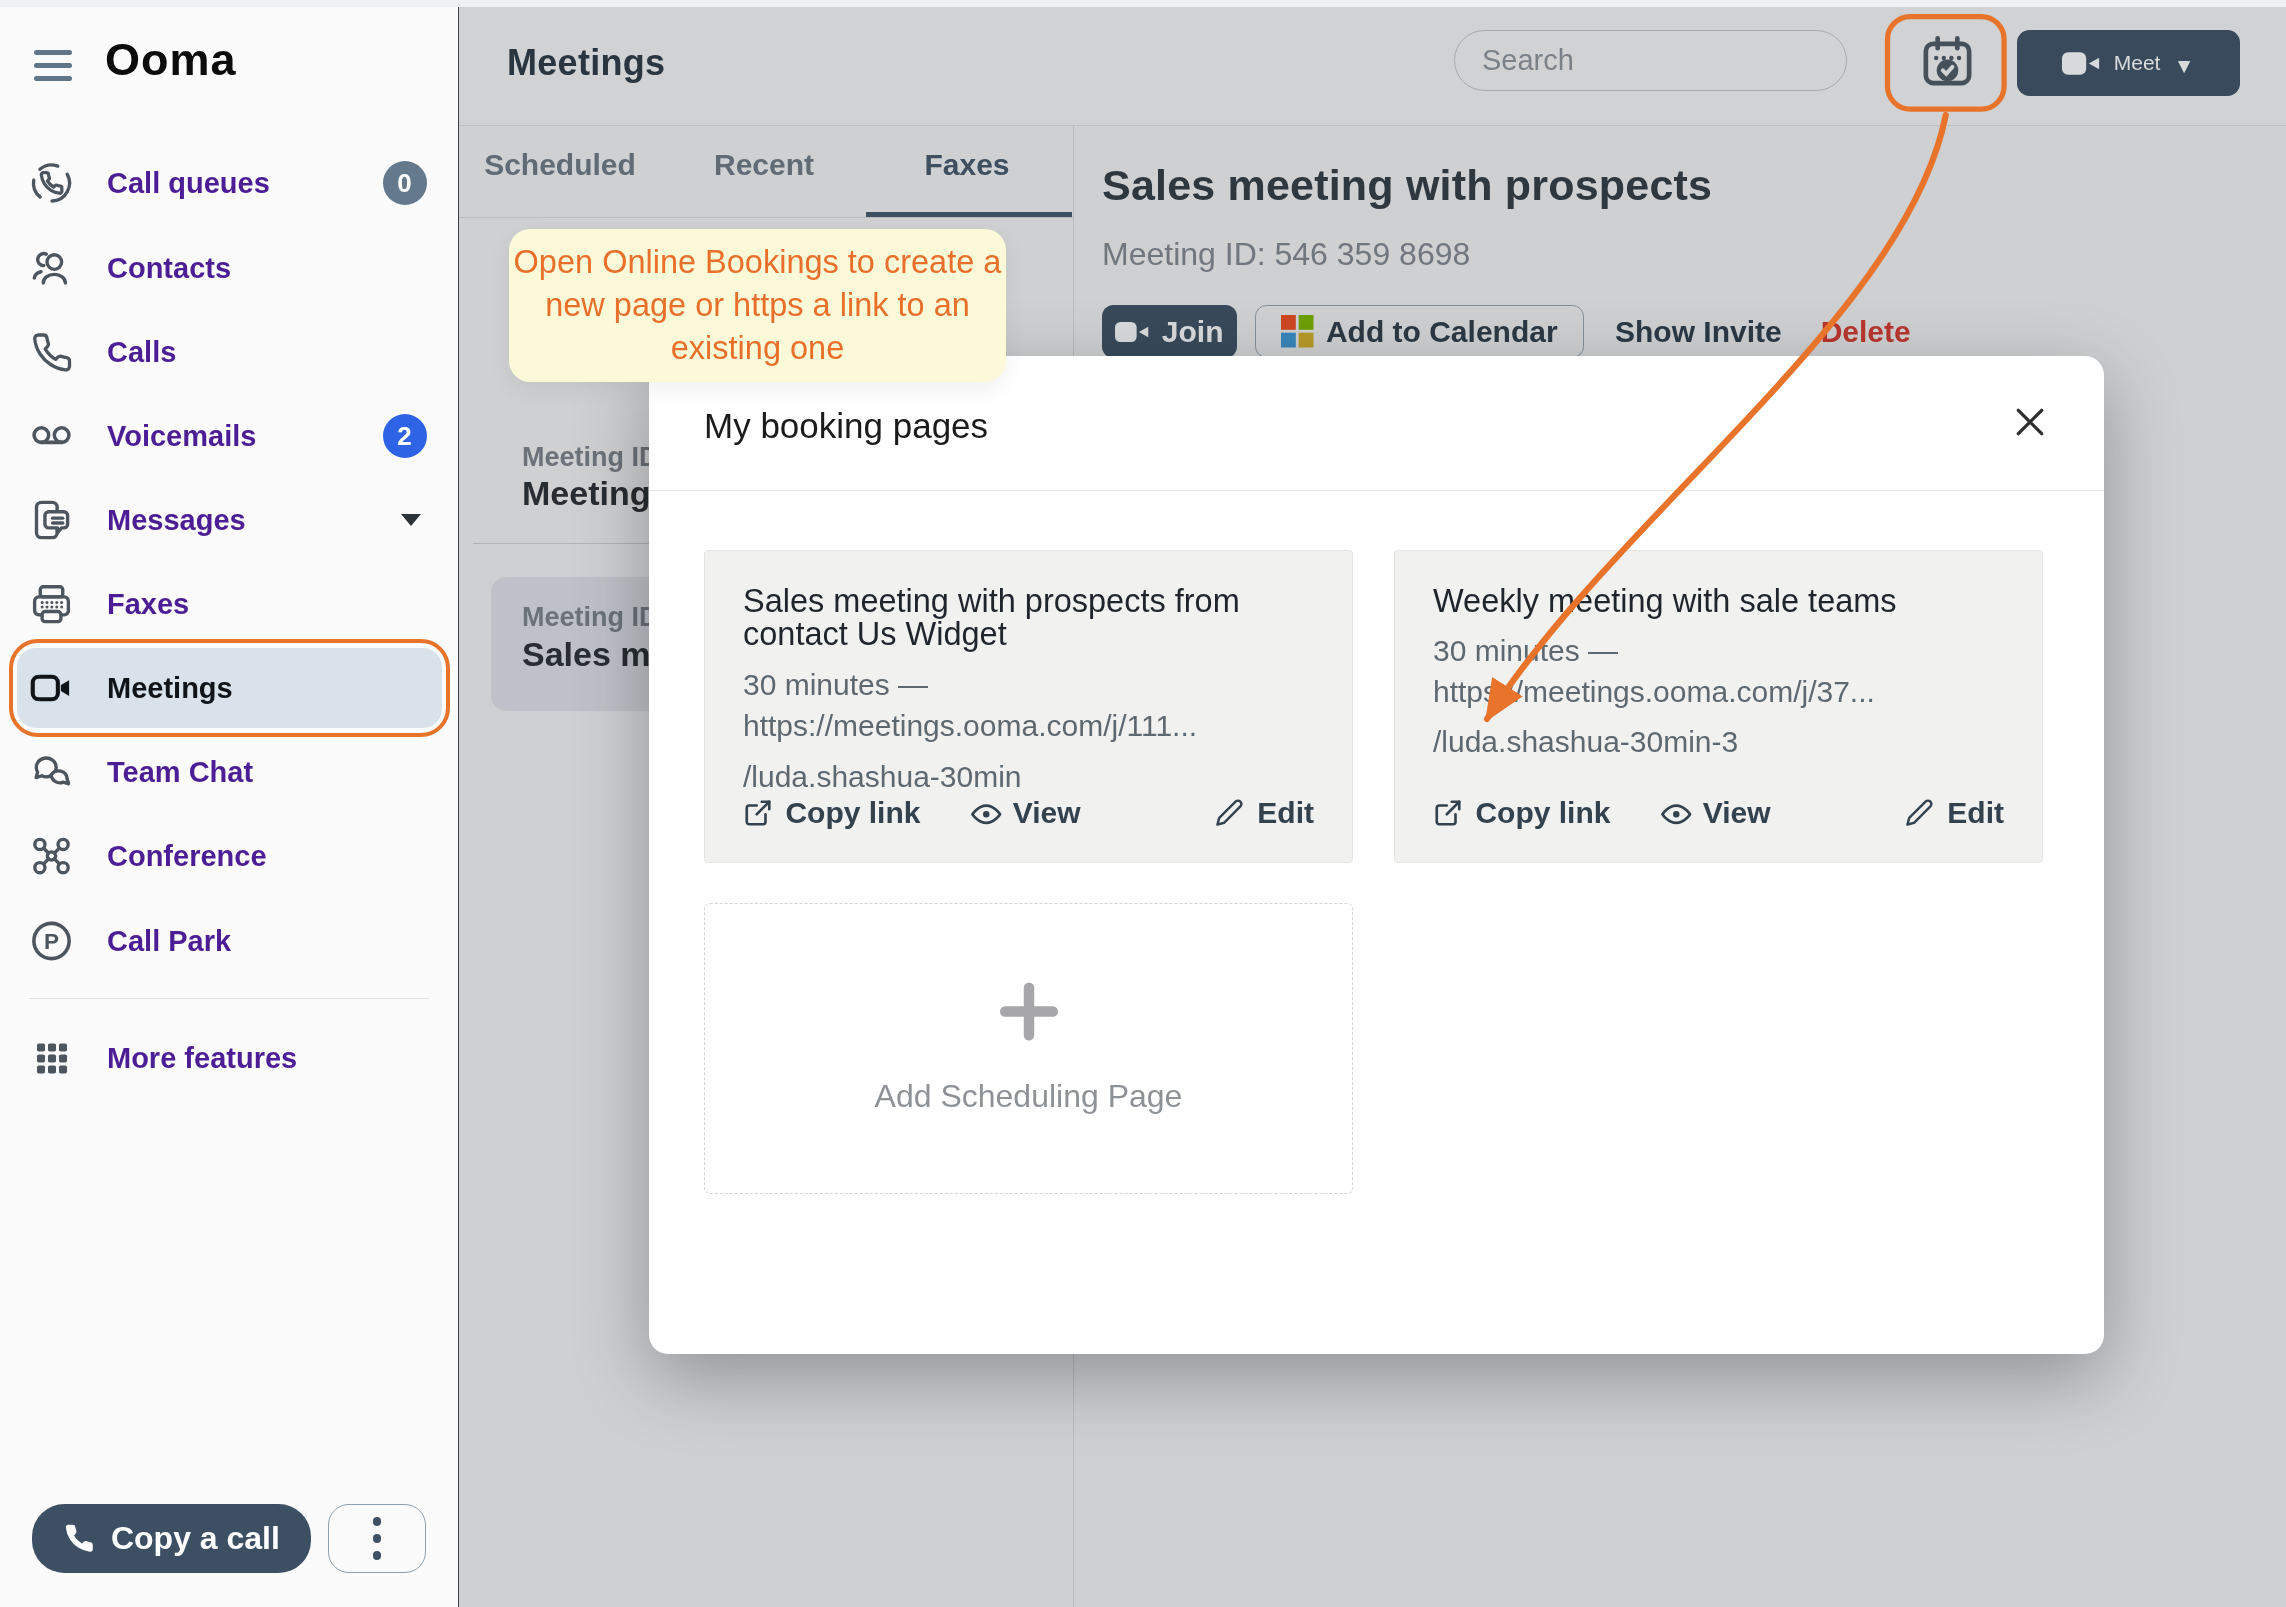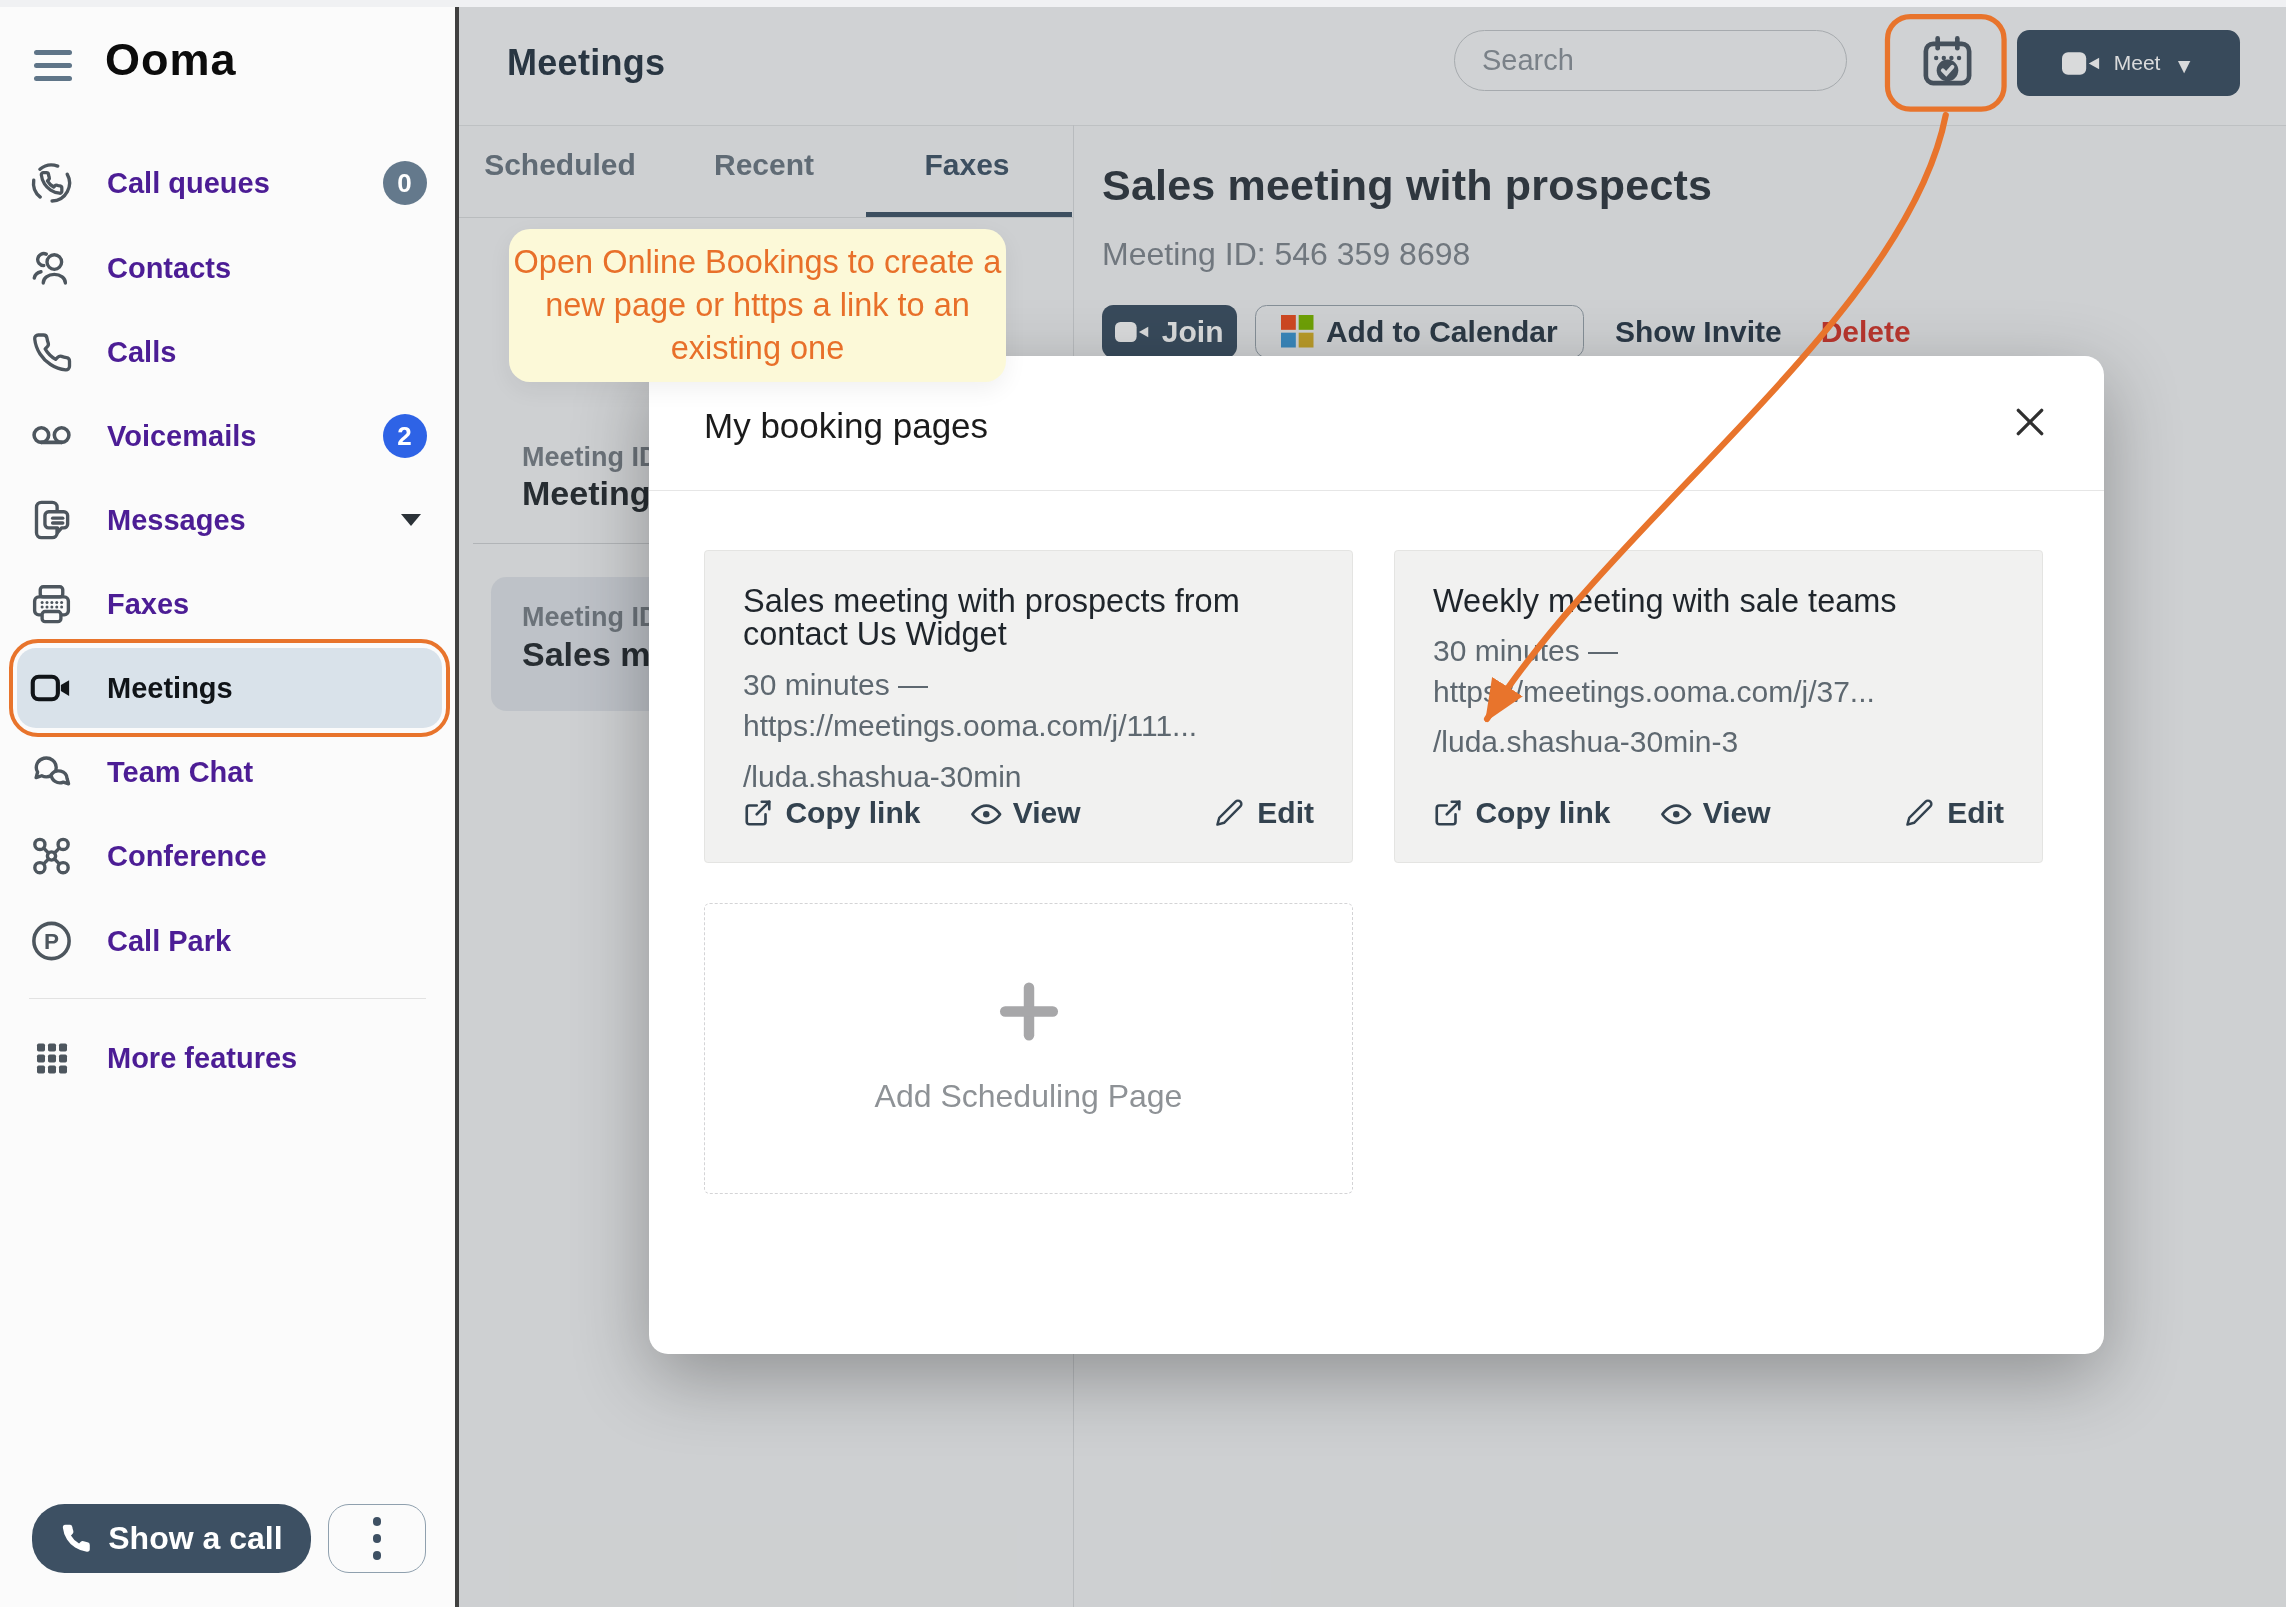--- a/index.html
+++ b/index.html
@@ -39,21 +39,21 @@
     box-sizing:border-box;font-size:30px;font-weight:600;}
   .btn.dark{background:#3e5265;color:#fff;width:135px;}
   .btn.outline{border:1.9px solid #9aa5ae;color:#2f3e4b;padding:0 25px;}
   .link-btn{font-size:30px;font-weight:700;color:#2e3e4d;margin-left:13.4px;}
   .link-btn.red{color:#d83a30;margin-left:21px;}
   
   .overlay{position:absolute;inset:0;background:rgba(30,34,39,0.17);z-index:10;}
   .top-strip{position:absolute;left:0;top:0;right:0;height:6.7px;background:#f0f1f3;z-index:15;}
   
   .sidebar{position:absolute;left:0;top:0;width:459px;height:1608px;background:#fbfbfb;
-    border-right:4px solid #404040;box-sizing:border-box;z-index:5;text-align:right;}
+    border-right:1px solid #404040;box-sizing:border-box;z-index:5;text-align:right;}
   .hamburger{position:absolute;left:34px;top:50px;width:38px;height:31px;display:flex;flex-direction:column;justify-content:space-between;}
   .hamburger span{display:block;height:4.8px;border-radius:2.9px;background:#5f7588;}
   .logo{position:absolute;left:105px;top:34px;font-size:45px;font-weight:600;color:#0c0c0c;letter-spacing:1px;}
   .sb-item{position:absolute;left:0;width:459px;height:84px;}
   .sb-item .ico{position:absolute;left:29px;top:50%;transform:translateY(-50%);width:45px;height:45px;
     color:#4d565e;display:flex;align-items:center;justify-content:center;z-index:2;}
   .sb-item .lbl{position:absolute;left:107px;top:50%;transform:translateY(-50%);font-size:29px;
     font-weight:600;color:#4c1d95;z-index:2;white-space:nowrap;}
   .sb-item.active .lbl{color:#101418;font-weight:700;}
   .sb-item.active .ico{color:#101418;}
@@ -348,21 +348,21 @@
       </span>
       <span class="lbl">More features</span>
     </div>
 
     <div class="make-call">
       <span>
         <svg width="32.5" height="32.5" viewBox="0 0 24 24" fill="#fff">
             <path d="M22 16.92v3a2 2 0 0 1-2.18 2 19.79 19.79 0 0 1-8.63-3.07 19.5 19.5 0 0 1-6-6 19.79 19.79 0 0 1-3.07-8.67A2 2 0 0 1 4.11 2h3a2 2 0 0 1 2 1.72 12.84 12.84 0 0 0 .7 2.81 2 2 0 0 1-.45 2.11L8.09 9.91a16 16 0 0 0 6 6l1.27-1.27a2 2 0 0 1 2.11-.45 12.84 12.84 0 0 0 2.81.7A2 2 0 0 1 22 16.92z"></path>
           </svg>
       </span>
-      <span>Show a call</span>
+      <span>Copy a call</span>
     </div>
     <div class="kebab">
         <i></i>
         <i></i>
         <i></i>
       </div>
   </div>
 
   <div class="modal">
     <div class="m-title">My booking pages</div>

